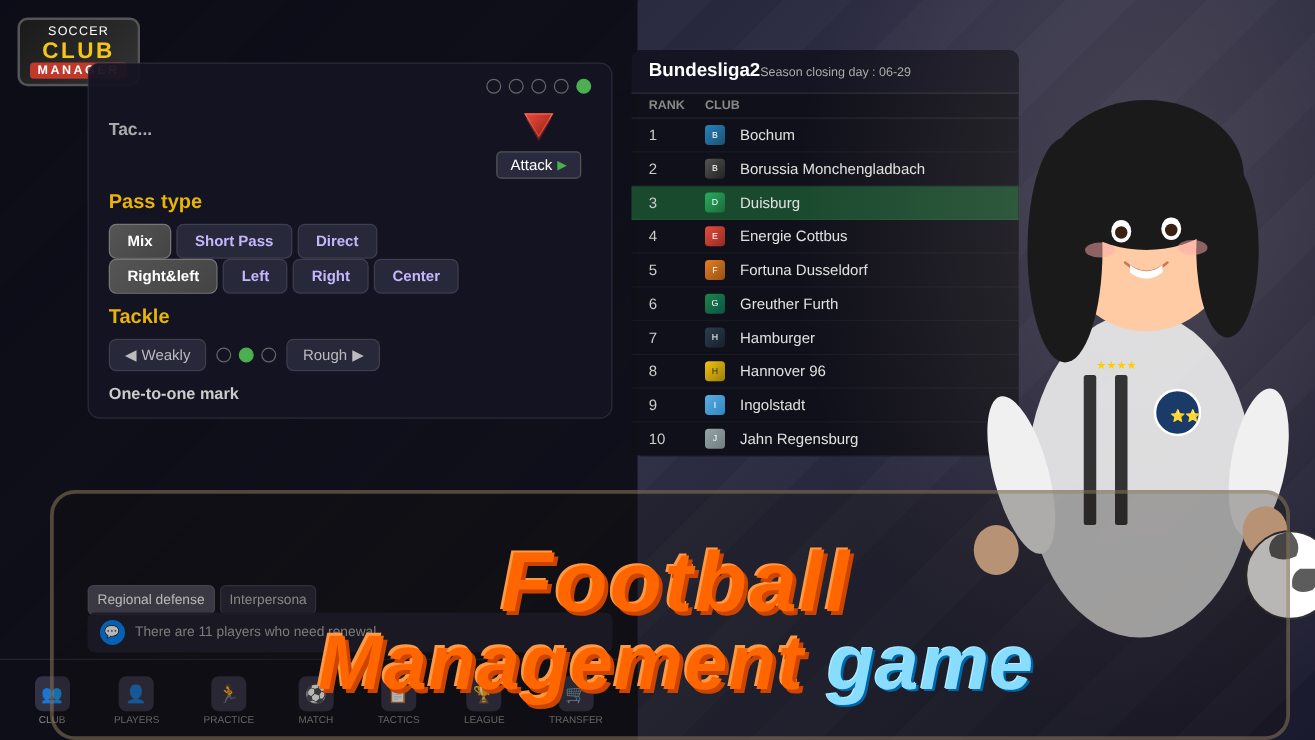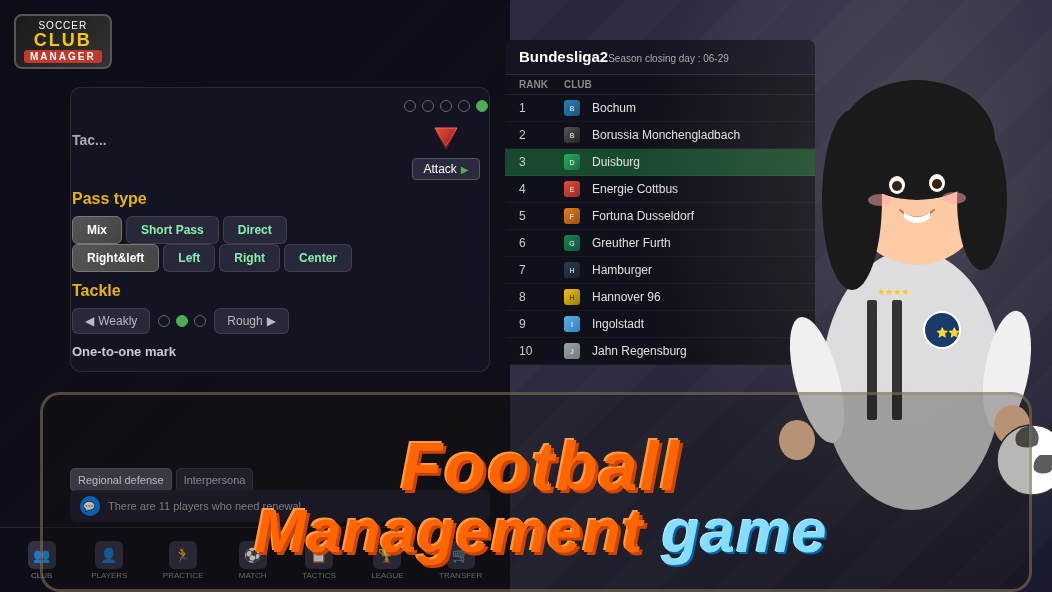--- a/index.html
+++ b/index.html
@@ -89,23 +89,22 @@
     }
 
     
     .tactics-panel {
       position: absolute;
       top: 50px;
       left: 70px;
       width: 420px;
       background: rgba(20, 20, 35, 0.95);
       border-radius: 10px;
-      padding: 12px 1px;
+      padding: 12px 16px;
       border: 1px solid rgba(255,255,255,0.1);
-      margin-top: 37px;
     }
 
     .tactics-header {
       display: flex;
       align-items: center;
       justify-content: space-between;
       margin-bottom: 10px;
     }
 
     .tactics-title {
@@ -177,21 +176,21 @@
     }
 
     .tactic-btn.active {
       background: linear-gradient(135deg, #555, #444);
       border: 1px solid #777;
     }
 
     .tactic-btn.inactive {
       background: rgba(50, 50, 70, 0.7);
       border: 1px solid rgba(255,255,255,0.1);
-      color: #86efac;
+      color: #c4b5fd;
     }
 
     
     .tackle-row {
       display: flex;
       align-items: center;
       gap: 8px;
       margin-top: 4px;
     }
 

